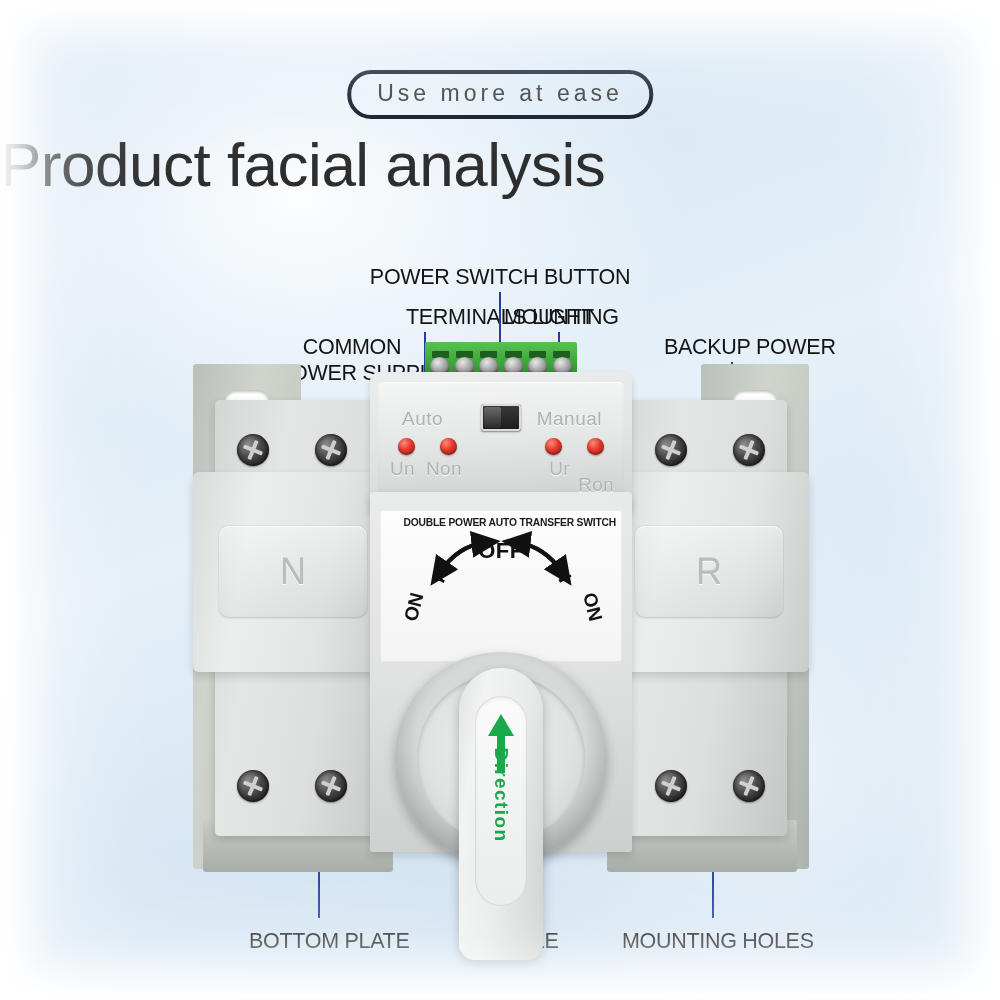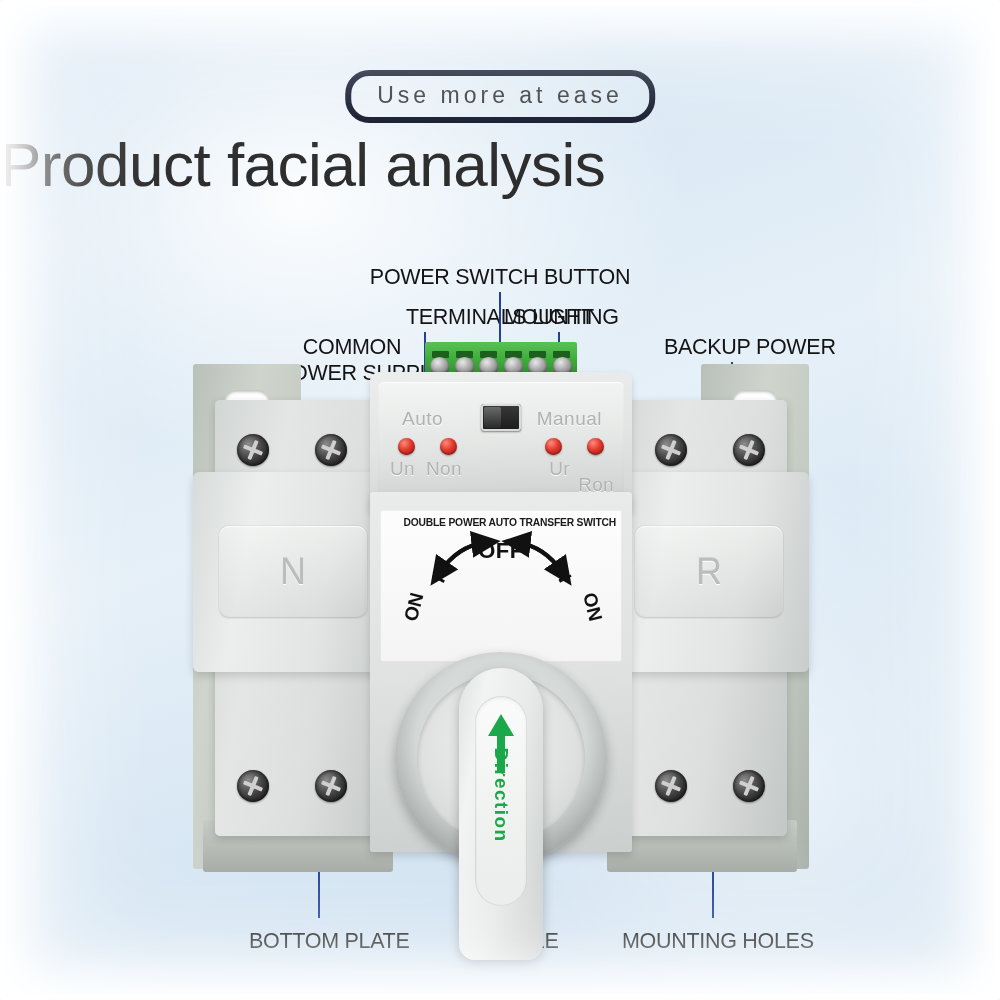--- a/index.html
+++ b/index.html
@@ -44,21 +44,21 @@
       inset 0 0 120px 40px rgba(255,255,255,0.75);
     border-radius: 2px;
   }
 
   
   .pill {
     position: absolute;
     left: 50%;
     transform: translateX(-50%);
     top: 70px;
-    border: 6px solid #0f172a;
+    border: 4px solid #0f172a;
     border-radius: 24px;
     padding: 6px 26px 8px 26px;
     font-size: 23px;
     letter-spacing: 4px;
     color: #3a3a3a;
     font-weight: 300;
     white-space: nowrap;
     background: transparent;
   }
   .main-title {

